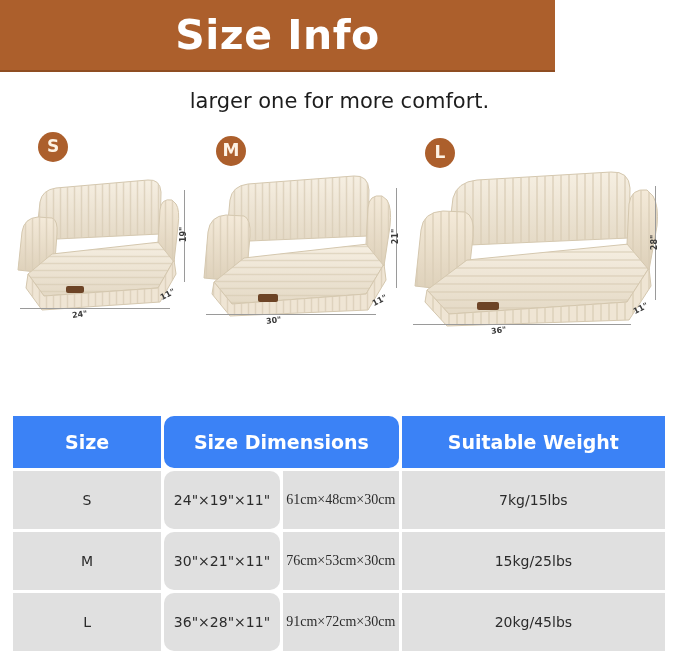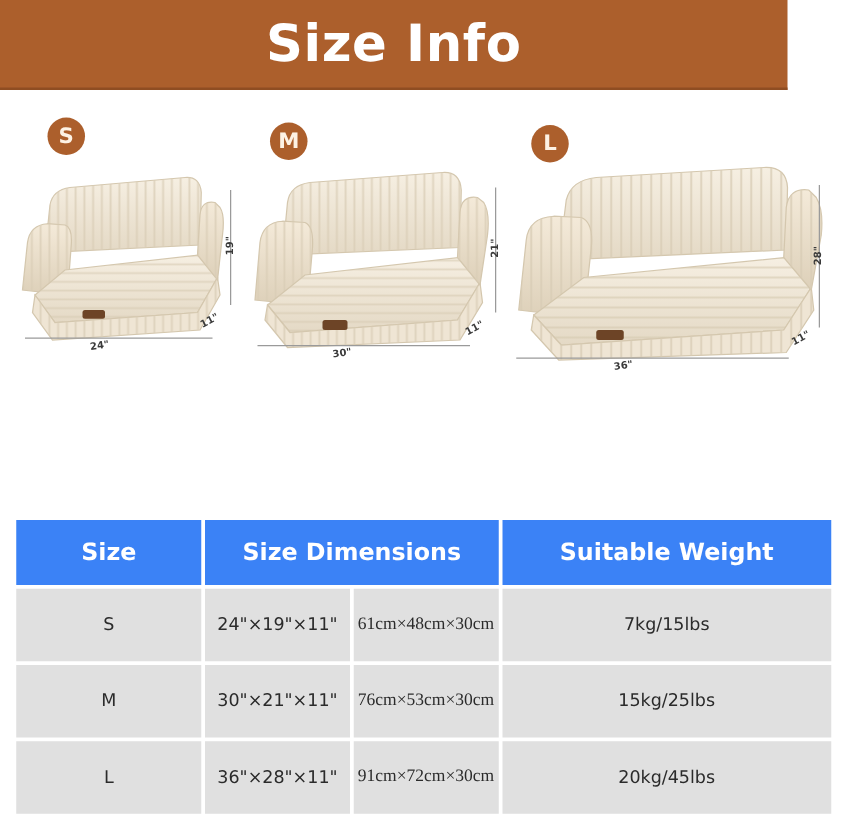--- a/index.html
+++ b/index.html
@@ -5,21 +5,21 @@
   html,body{margin:0;padding:0;}
   body{
     width:679px;height:657px;
     background:#ffffff;
     font-family:"DejaVu Sans","Liberation Sans",sans-serif;
     overflow:hidden;position:relative;
   }
 
   
   .banner{
-    height:72px;width:630px;
+    height:72px;width:555px;
     background:#ac5f2c;
     display:flex;align-items:center;justify-content:center;
     box-sizing:border-box;
     border-bottom:2px solid #8f4d22;
   }
   .banner-title{
     color:#ffffff;
     font-size:41px;
     font-weight:bold;
     letter-spacing:.5px;
@@ -107,32 +107,33 @@
     background:#e0e0e0;
     color:#2b2b2b;
     font-size:14px;
     height:58px;
     text-align:center;
     vertical-align:middle;
     padding:0;
     font-weight:500;
   }
   .c-size{width:108px;}
-  .c-in{width:172px;}
+  .c-in{width:172px;border-radius:10px;}
   .c-cm{width:172px;font-family:Liberation Serif, serif;}
   .c-wt{width:192px;}
 </style>
 </head>
 <body>
 
 <div class="banner">
   <div class="banner-title">Size Info</div>
 </div>
 
 <div class="subtitle">
+  <span class="line">larger one for more comfort.</span>
 </div>
 
 <div class="products">
 
   <div class="product p-s">
     <div class="badge b-s">S</div>
     <div class="bed-wrap">
       <svg width="190" height="150" viewBox="0 0 190 150">
         <defs>
           <linearGradient id="gS1" x1="0" y1="0" x2="0" y2="1">

